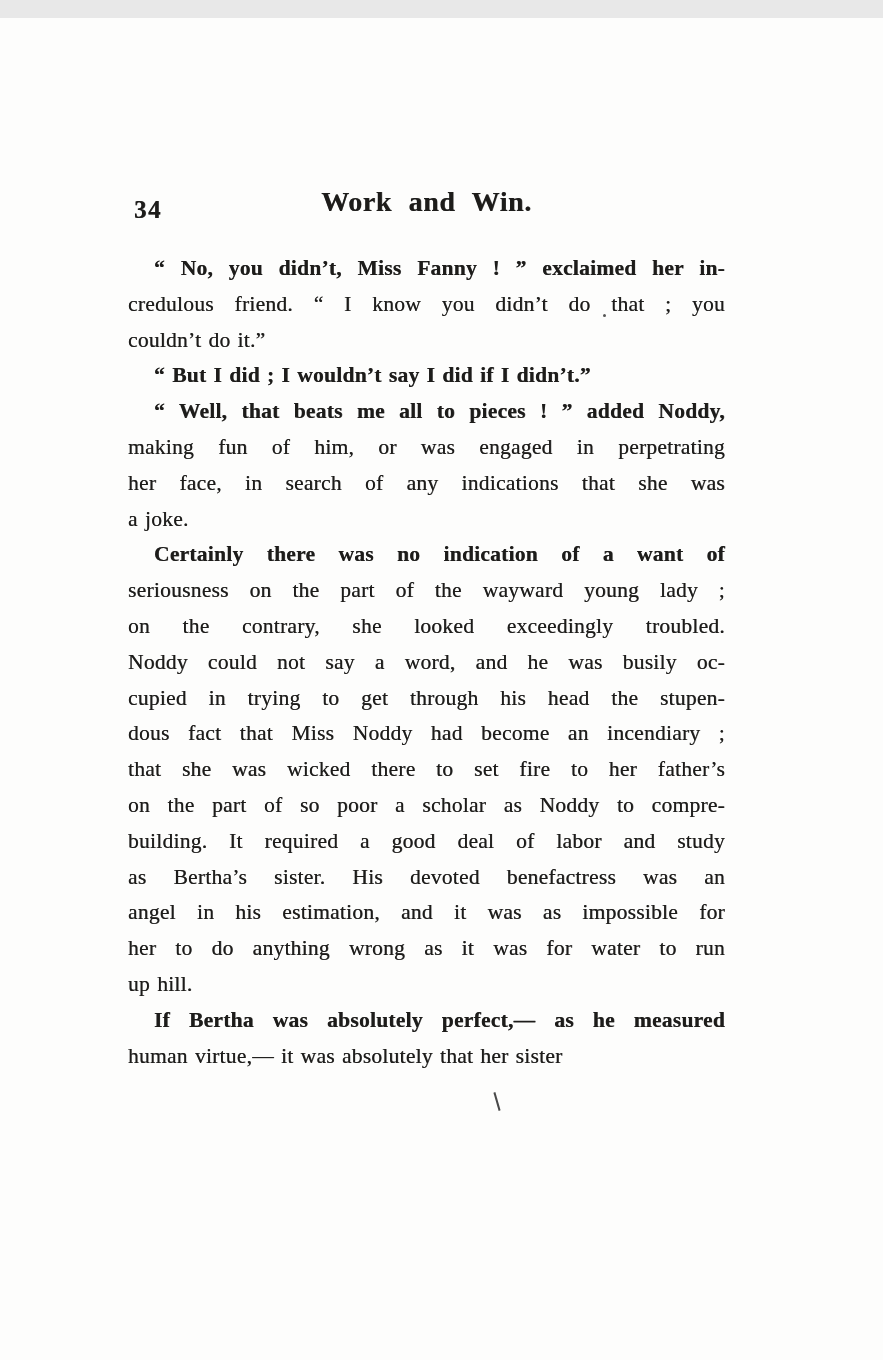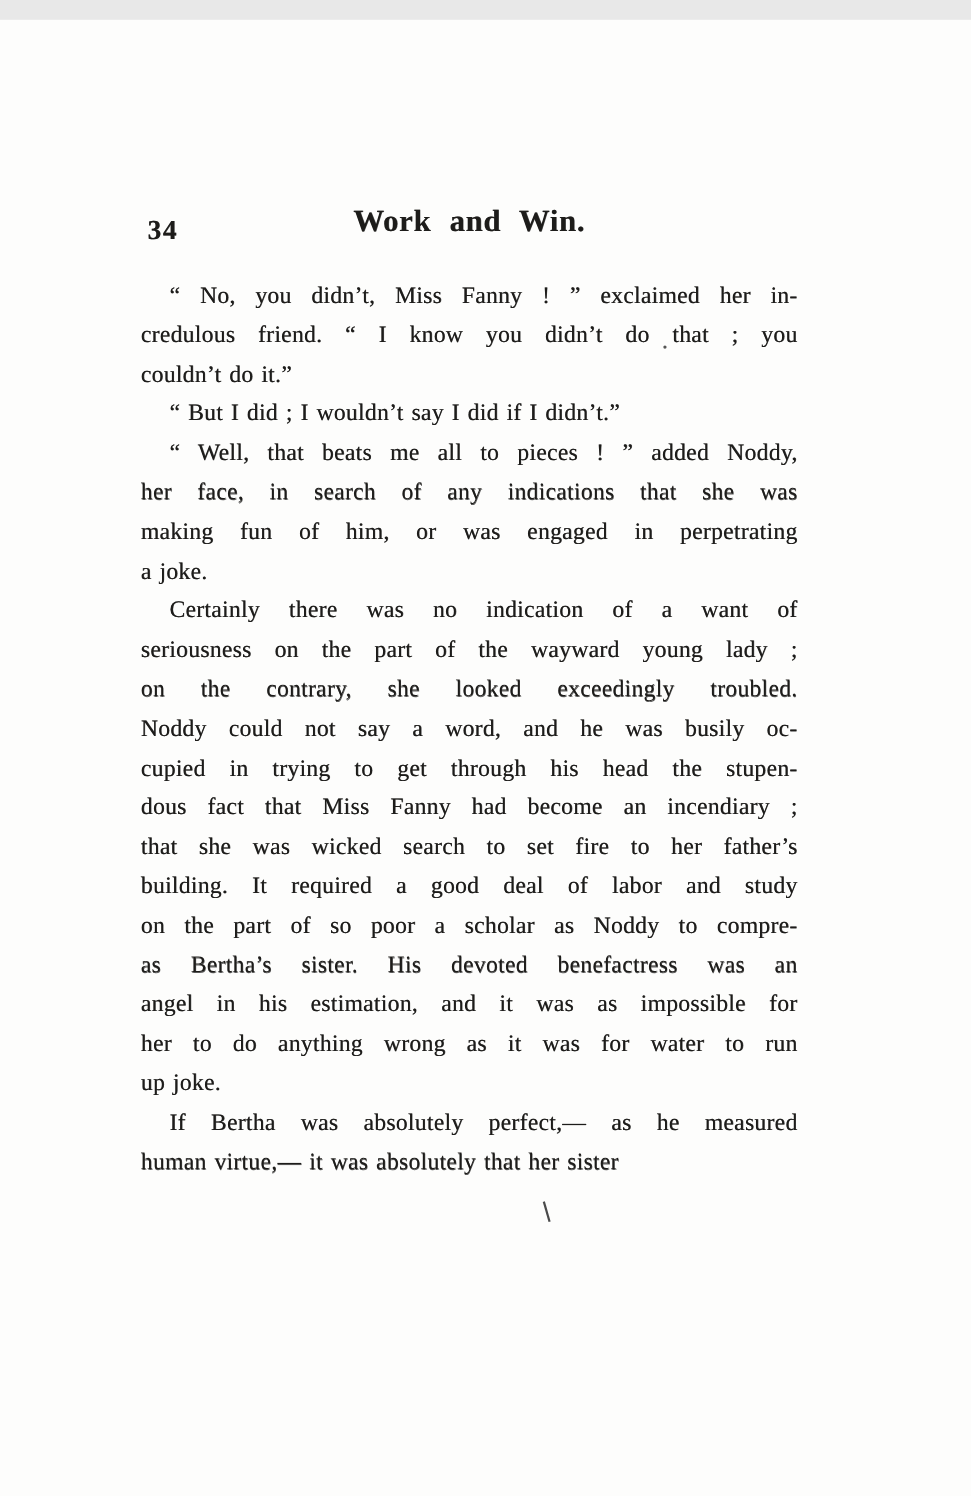--- a/index.html
+++ b/index.html
@@ -61,20 +61,21 @@
     text-align: justify;
     text-align-last: justify;
     white-space: normal;
   }
   .line.last {
     text-align: right;
     text-align-last: left;
   }
   .line.indent {
     text-indent: 26px;
+    font-weight: bold;
   }
   
   .artifact {
     position: absolute;
     background: #2a2a2a;
   }
   .artifact.dot {
     left: 603px;
     top: 296px;
     width: 3px;
@@ -108,39 +109,39 @@
       <div class="line">credulous friend.  “ I know you didn’t do that ; you</div>
       <div class="line last">couldn’t do it.”</div>
     </div>
 
     <div class="paragraph">
       <div class="line indent last">“ But I did ; I wouldn’t say I did if I didn’t.”</div>
     </div>
 
     <div class="paragraph">
       <div class="line indent">“ Well, that beats me all to pieces ! ” added Noddy,</div>
+      <div class="line">making fun of him, or was engaged in perpetrating</div>
       <div class="line">her face, in search of any indications that she was</div>
-      <div class="line">making fun of him, or was engaged in perpetrating</div>
       <div class="line last">a joke.</div>
     </div>
 
     <div class="paragraph">
       <div class="line indent">Certainly there was no indication of a want of</div>
       <div class="line">seriousness on the part of the wayward young lady ;</div>
       <div class="line">on the contrary, she looked exceedingly troubled.</div>
       <div class="line">Noddy could not say a word, and he was busily oc-</div>
       <div class="line">cupied in trying to get through his head the stupen-</div>
-      <div class="line">dous fact that Miss Fanny had become an incendiary ;</div>
-      <div class="line">that she was wicked search to set fire to her father’s</div>
+      <div class="line">dous fact that Miss Noddy had become an incendiary ;</div>
+      <div class="line">that she was wicked there to set fire to her father’s</div>
+      <div class="line">on the part of so poor a scholar as Noddy to compre-</div>
       <div class="line">building.  It required a good deal of labor and study</div>
-      <div class="line">on the part of so poor a scholar as Noddy to compre-</div>
       <div class="line">as Bertha’s sister.  His devoted benefactress was an</div>
       <div class="line">angel in his estimation, and it was as impossible for</div>
       <div class="line">her to do anything wrong as it was for water to run</div>
-      <div class="line last">up joke.</div>
+      <div class="line last">up hill.</div>
     </div>
 
     <div class="paragraph">
       <div class="line indent">If Bertha was absolutely perfect,— as he measured</div>
       <div class="line last">human virtue,— it was absolutely that her sister</div>
     </div>
 
   </div>
 
   <div class="artifact dot"></div>

